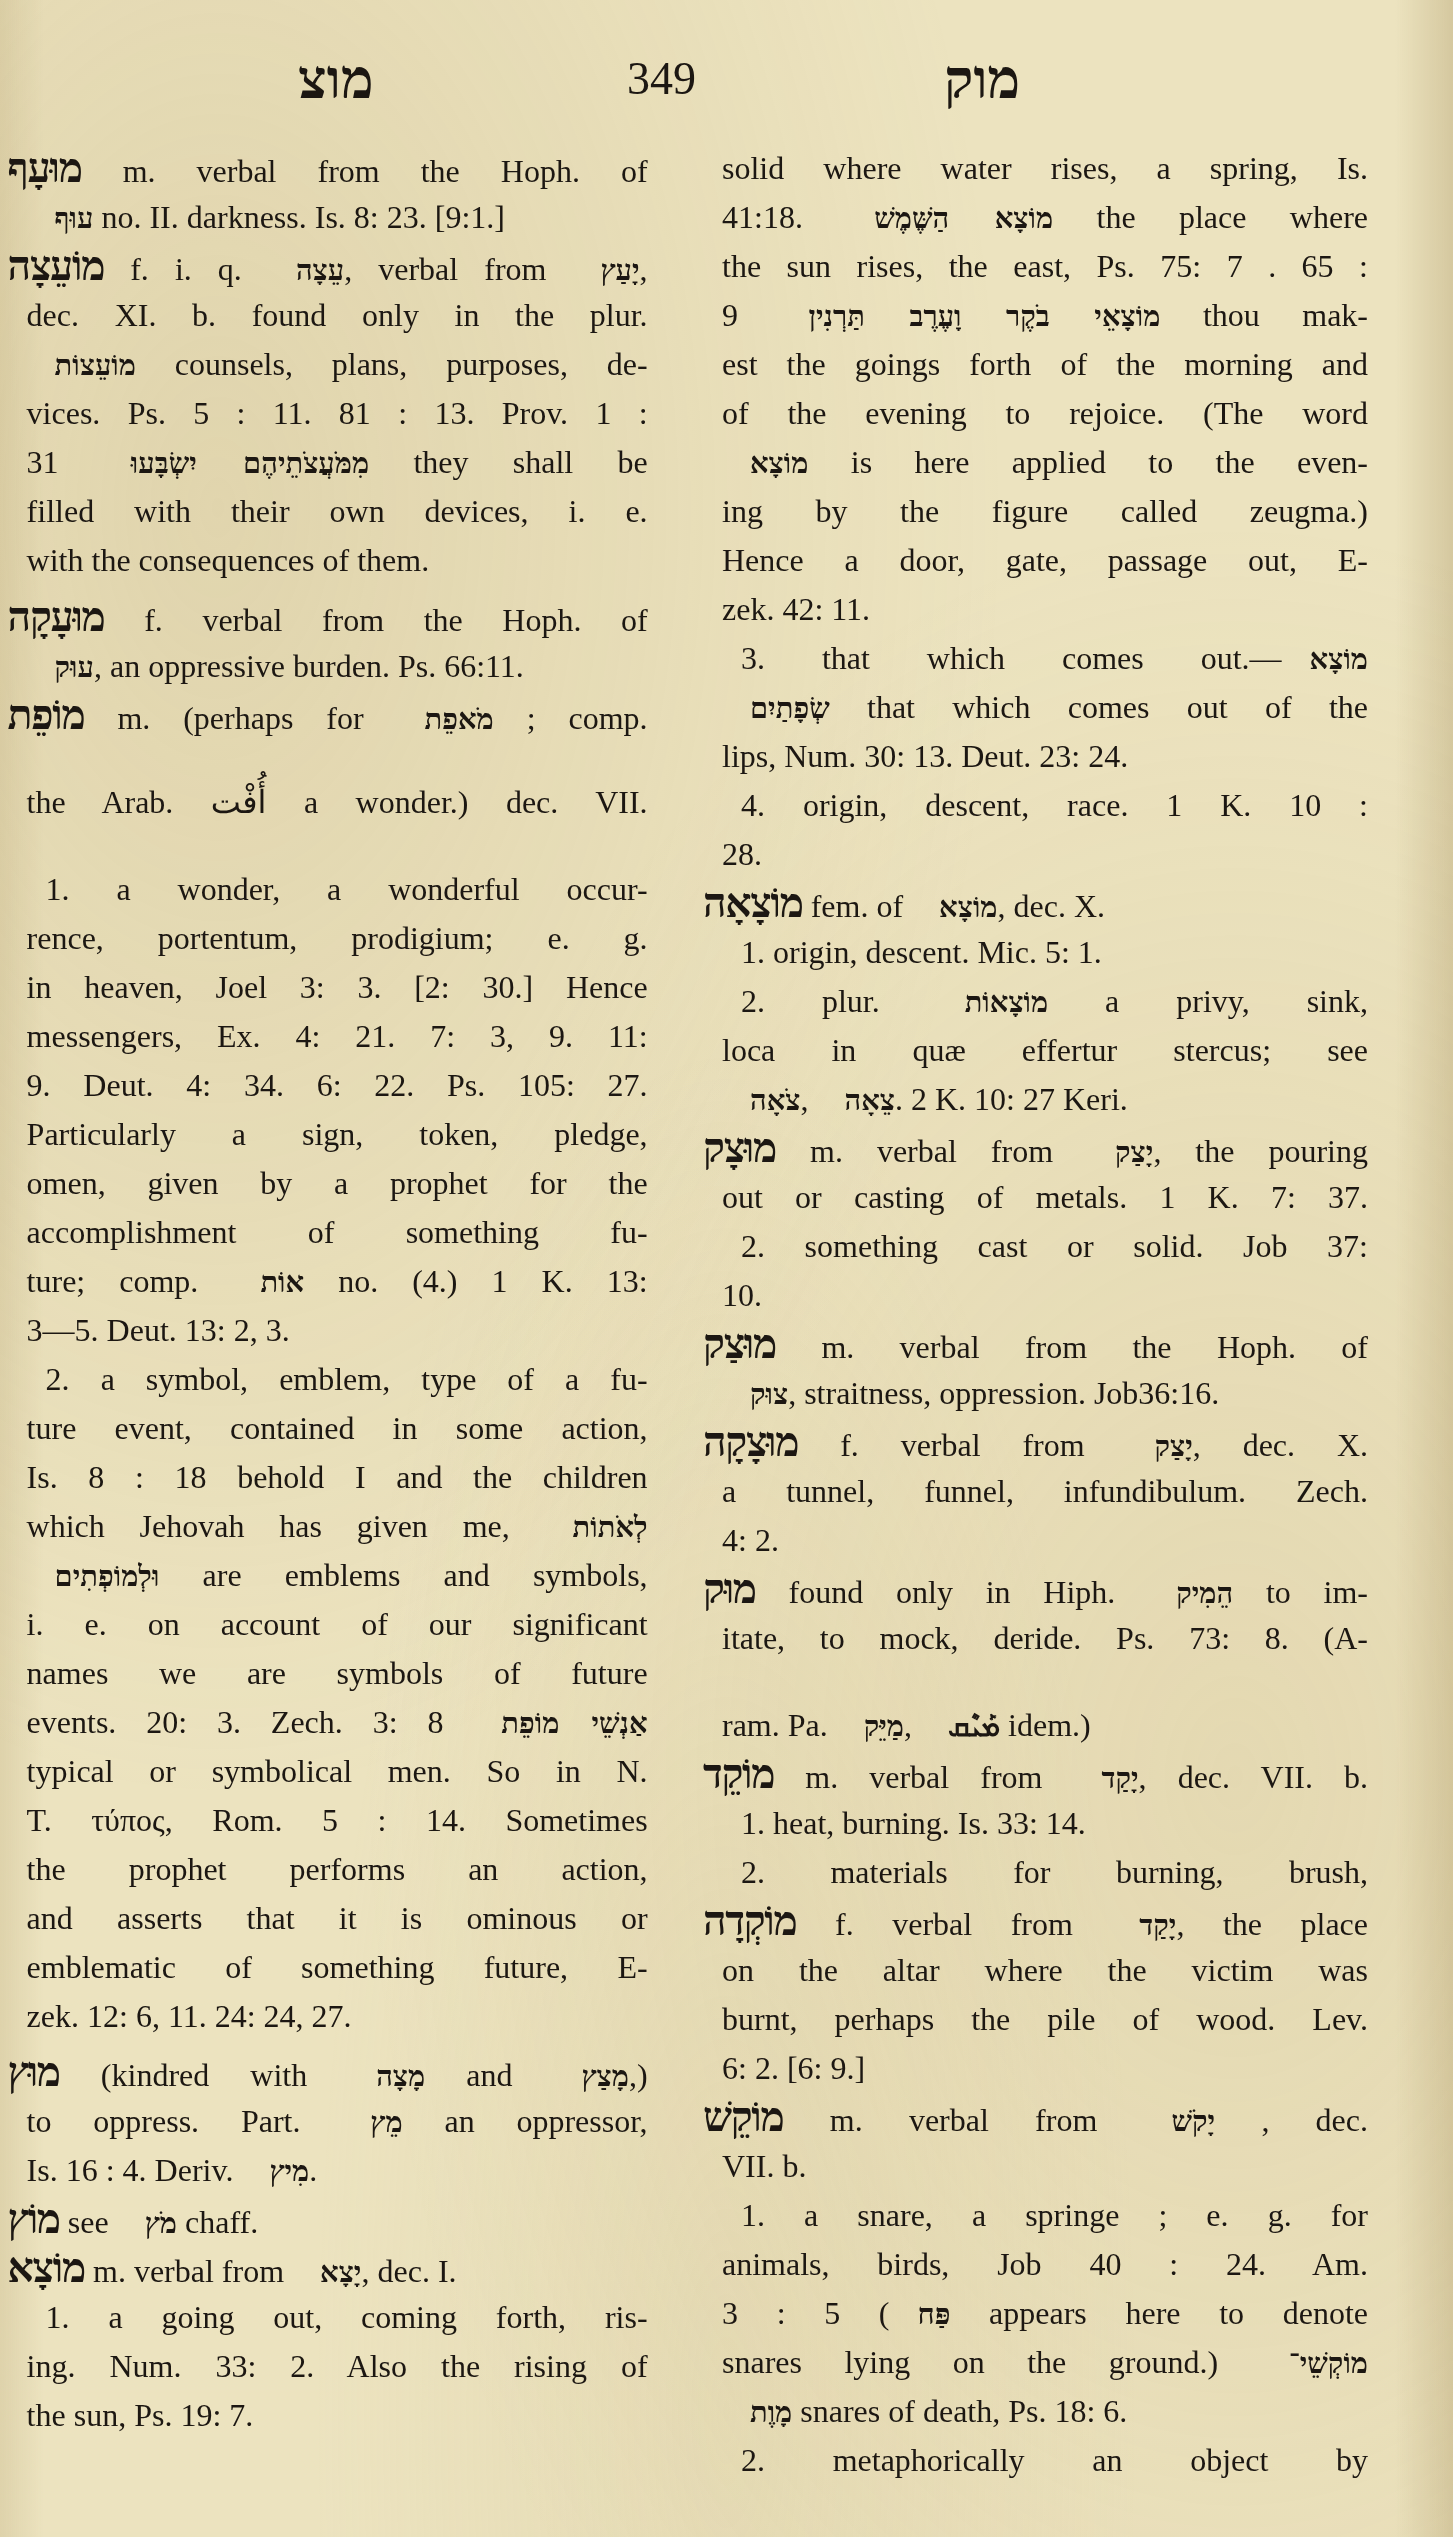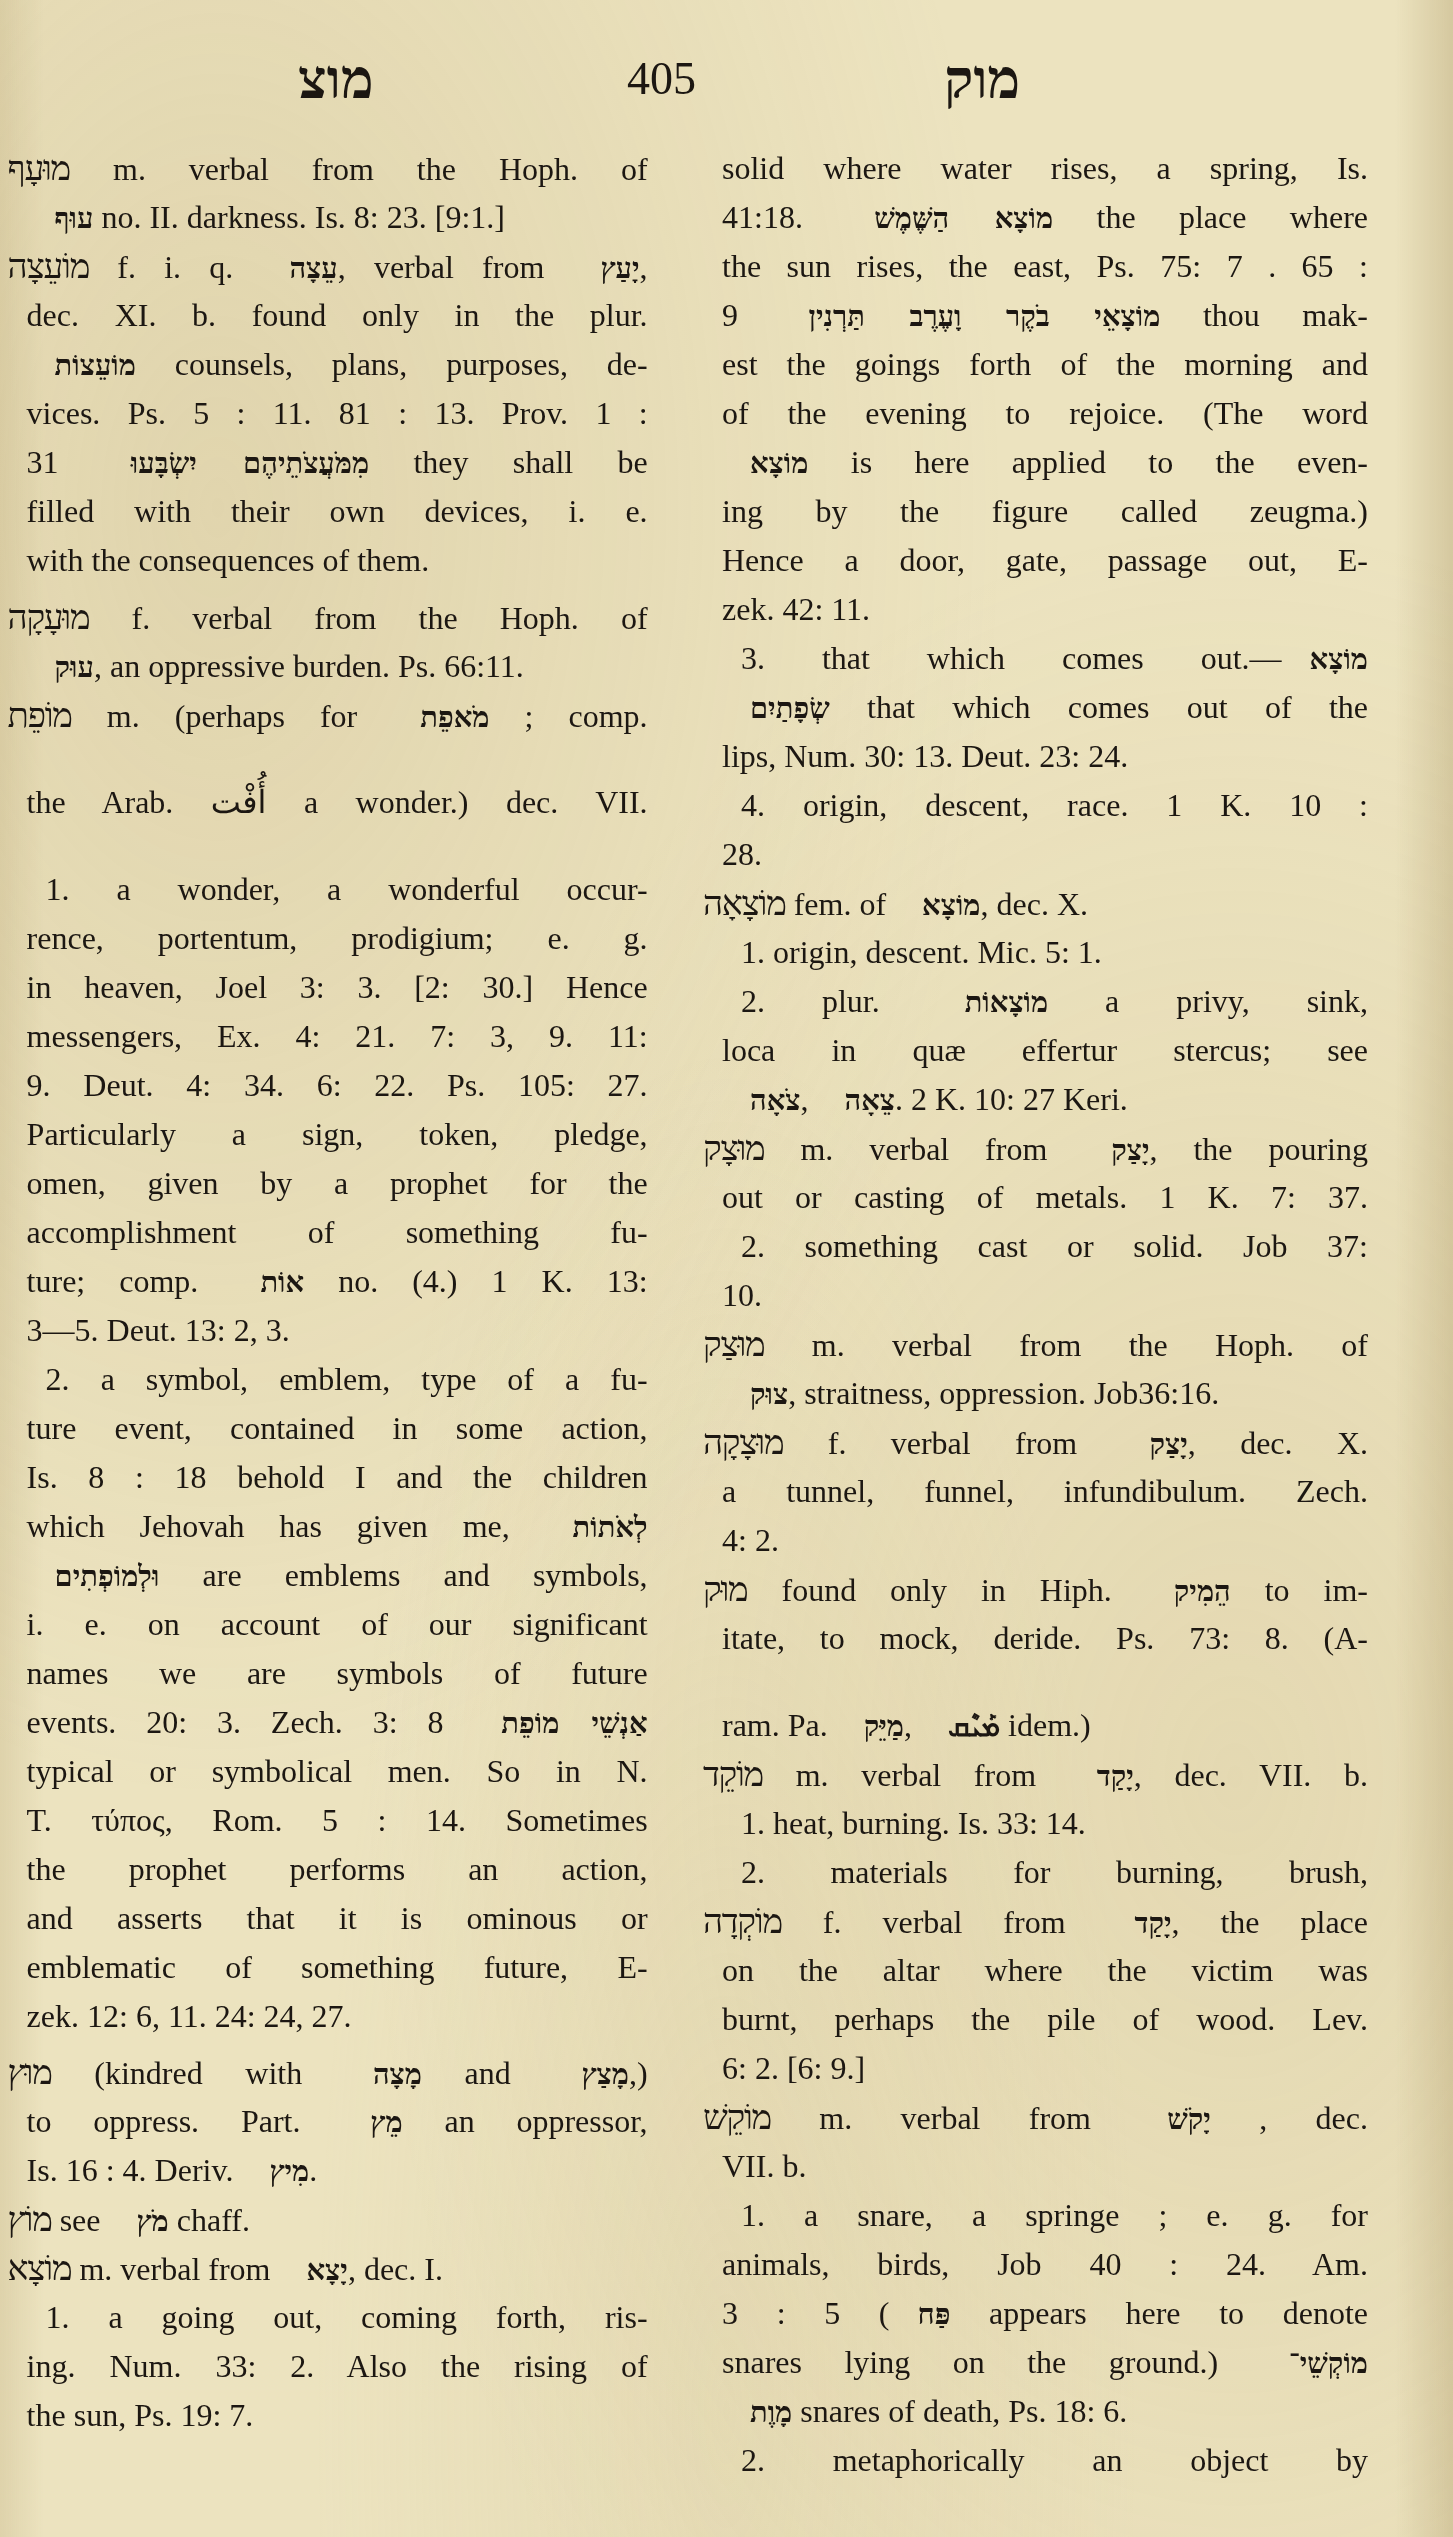--- a/index.html
+++ b/index.html
@@ -33,33 +33,33 @@
   .line {
     height: 49px; line-height: 49px; font-size: 32px;
     white-space: nowrap; overflow: visible; text-align: justify;
     text-align-last: justify;
   }
   .line.last { text-align-last: left; }
   .line.indent { padding-left: 38px; }
   .line.sub { padding-left: 19px; }
   .line.gap { margin-top: 7.6px; }
   .hw {
-    font-family: "DejaVu Serif", serif; font-weight: normal; font-size: 35px;
+    font-family: "DejaVu Serif", serif; font-weight: bold; font-size: 41px;
     letter-spacing: -1.3px;
   }
   .heb { font-family: "DejaVu Serif", serif; font-weight: bold; font-size: 29px; margin-left: 28px; }
   .spacer { height: 38px; }
 </style>
 </head>
 <body>
 
 <div class="page">
   <div class="running-head">
     <span class="rh-left">מוצ</span>
-    <span class="rh-num">405</span>
+    <span class="rh-num">349</span>
     <span class="rh-right">מוק</span>
   </div>
 
   <div class="column col-left" id="col-left">
       <div class="line " dir="ltr"><span class="hw" dir="rtl">מוּעָף</span> m. verbal from the Hoph. of</div>
       <div class="line sub last" dir="ltr"><span class="heb" dir="rtl">עוּף</span> no. II. darkness. Is. 8: 23. [9:1.]</div>
       <div class="line " dir="ltr"><span class="hw" dir="rtl">מוֹעֵצָה</span> f. i. q. <span class="heb" dir="rtl">עֵצָה</span>, verbal from <span class="heb" dir="rtl">יָעַץ</span>,</div>
       <div class="line sub" dir="ltr">dec. XI. b. found only in the plur.</div>
       <div class="line sub" dir="ltr"><span class="heb" dir="rtl">מוֹעֵצוֹת</span> counsels, plans, purposes, de-</div>
       <div class="line sub" dir="ltr">vices. Ps. 5 : 11. 81 : 13. Prov. 1 :</div>

